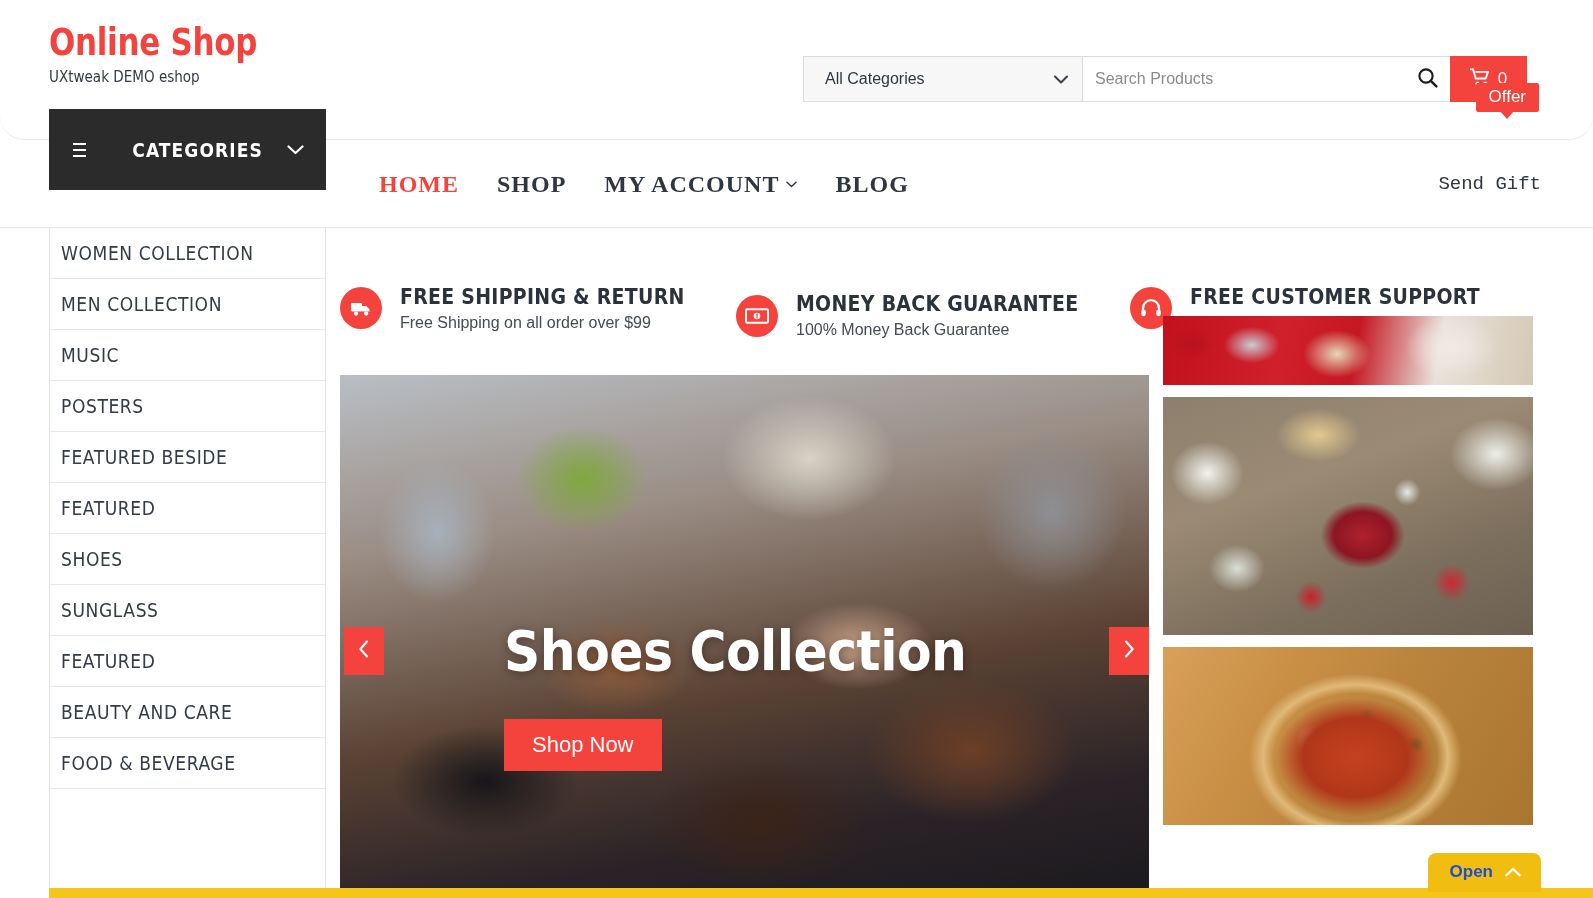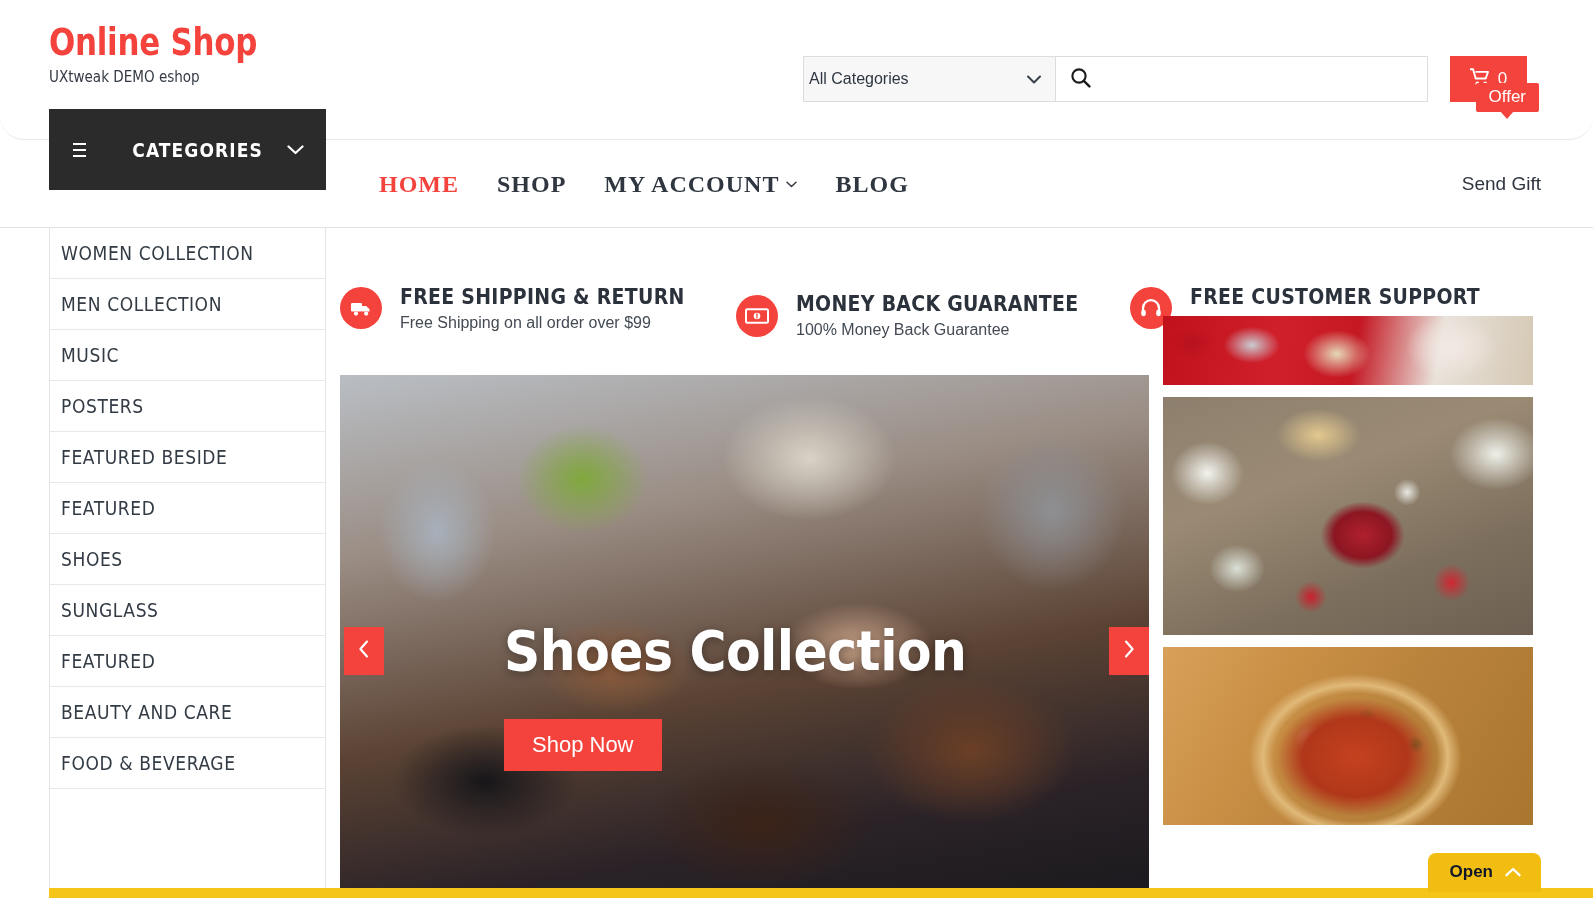--- a/index.html
+++ b/index.html
@@ -38,25 +38,25 @@
     font-size: 16px;
     color: #333a44;
     margin-top: 4px;
     transform: scaleX(0.94);
     transform-origin: left center;
     white-space: nowrap;
   }
 
   .searchbar { position: absolute; left: 803px; top: 56px; display: flex; align-items: stretch; }
   .cat-select {
-    width: 253px; height: 46px;
+    width: 280px; height: 46px;
     background: #f7f7f7;
     border: 1px solid #dcdcdc;
     display: flex; align-items: center; justify-content: space-between;
-    padding: 0 14px 0 5px;
+    padding: 0 14px 0 21px;
     font-size: 16px; color: #2e3640;
     cursor: pointer;
     font-family: "Liberation Sans", sans-serif;
   }
   .cat-select .chev { font-size: 13px; color: #3a4048; }
   .search-wrap {
     width: 372px; height: 46px;
     border: 1px solid #dcdcdc;
     border-left: none;
     display: flex; align-items: center;
@@ -130,21 +130,21 @@
     display: flex; align-items: center; gap: 7px;
     text-decoration: none;
   }
   .nav-item.active { color: #f4433c; }
   .nav-item .chev { font-size: 12px; font-weight: 400; }
 
   .gift-wrap { position: absolute; right: 52px; top: 0; height: 88px; display: flex; align-items: center; }
   .gift-link {
     font-size: 19px; color: #2f3640;
     cursor: pointer; text-decoration: none;
-    font-family: Liberation Sans, sans-serif;
+    font-family: Liberation Mono, monospace;
   }
   .offer-badge {
     position: absolute;
     right: 54px; top: -57px;
     background: #f4433c;
     color: #fff;
     font-size: 17px;
     padding: 4px 13px 5px;
     border-radius: 2px;
     font-family: "Liberation Sans", sans-serif;
@@ -258,21 +258,21 @@
   
   .survey-bar {
     position: absolute; left: 49px; bottom: 0;
     width: 1544px; height: 10px;
     background: #f5c518;
     z-index: 40;
   }
   .survey-open {
     position: absolute; right: 52px; bottom: 6px;
     background: #f0bd10;
-    color: #0f172a;
+    color: #1d4ed8;
     font-size: 17px; font-weight: 700;
     padding: 9px 20px 10px 22px;
     border-radius: 8px 8px 0 0;
     display: flex; align-items: center; gap: 12px;
     cursor: pointer; z-index: 41;
     font-family: "Liberation Sans", sans-serif;
   }
 
   
   .ph-shoes {
@@ -334,20 +334,21 @@
     <div class="searchbar">
       <div class="cat-select">
         <span>All Categories</span>
         <span class="chev">
           <svg width="14" height="9" viewBox="0 0 14 9">
               <path d="M1 1.5L7 7.5L13 1.5" stroke="#3a4048" stroke-width="2" fill="none" stroke-linecap="round" stroke-linejoin="round"></path>
             </svg>
         </span>
       </div>
       <div class="search-wrap">
+        <input class="search-input" type="text" placeholder="Search Products" style="">
         <button class="search-btn">
           <span>
             <svg width="21" height="21" viewBox="0 0 21 21">
               <circle cx="9" cy="9" r="6.6" stroke="#1b1b1b" stroke-width="2.1" fill="none"></circle>
               <line x1="13.8" y1="13.8" x2="19.4" y2="19.4" stroke="#1b1b1b" stroke-width="2.4" stroke-linecap="round"></line>
             </svg>
           </span>
         </button>
       </div>
     </div>

